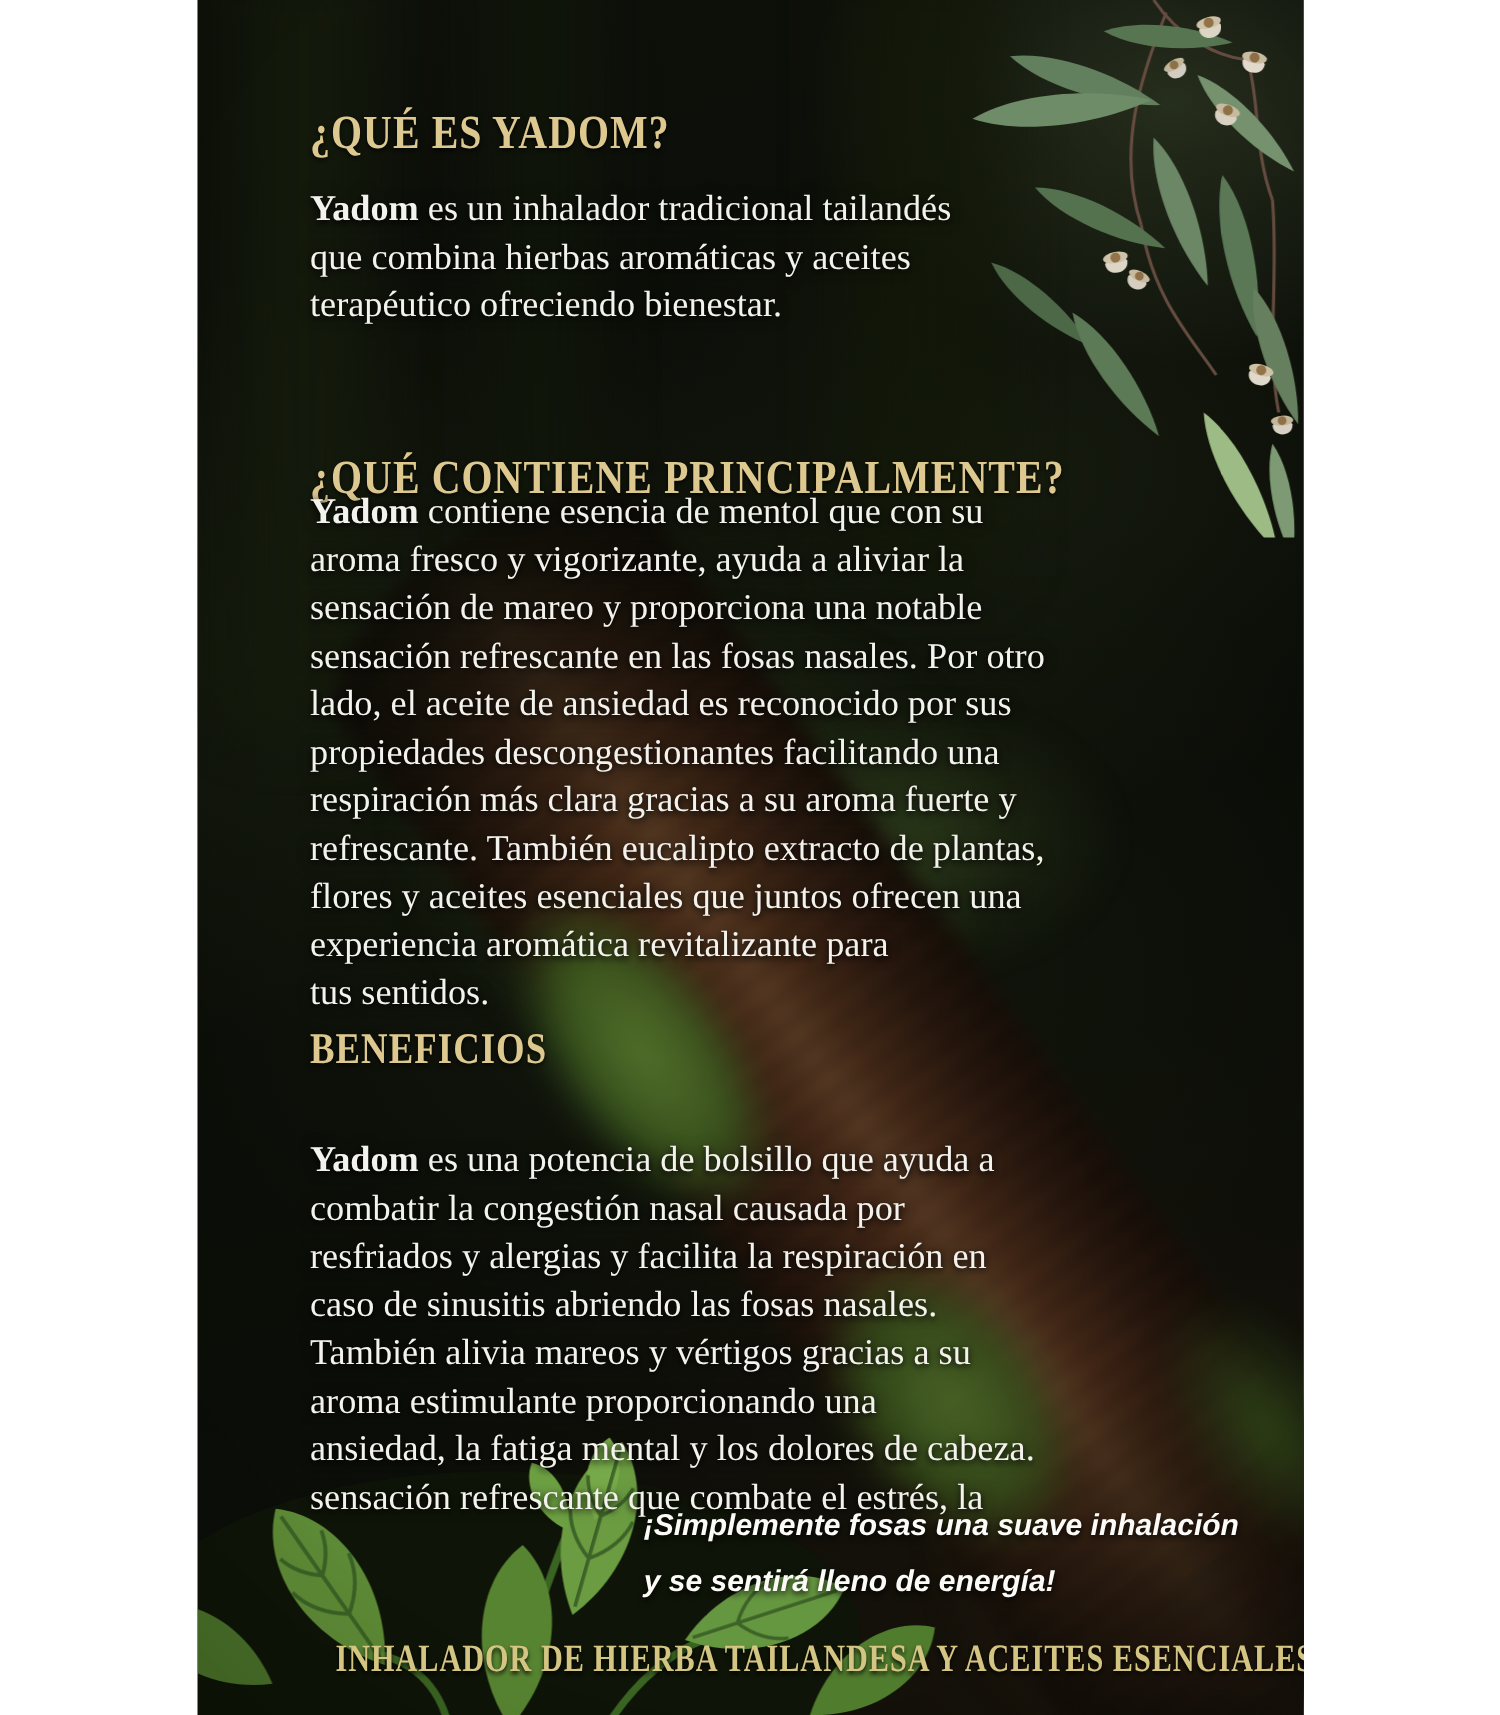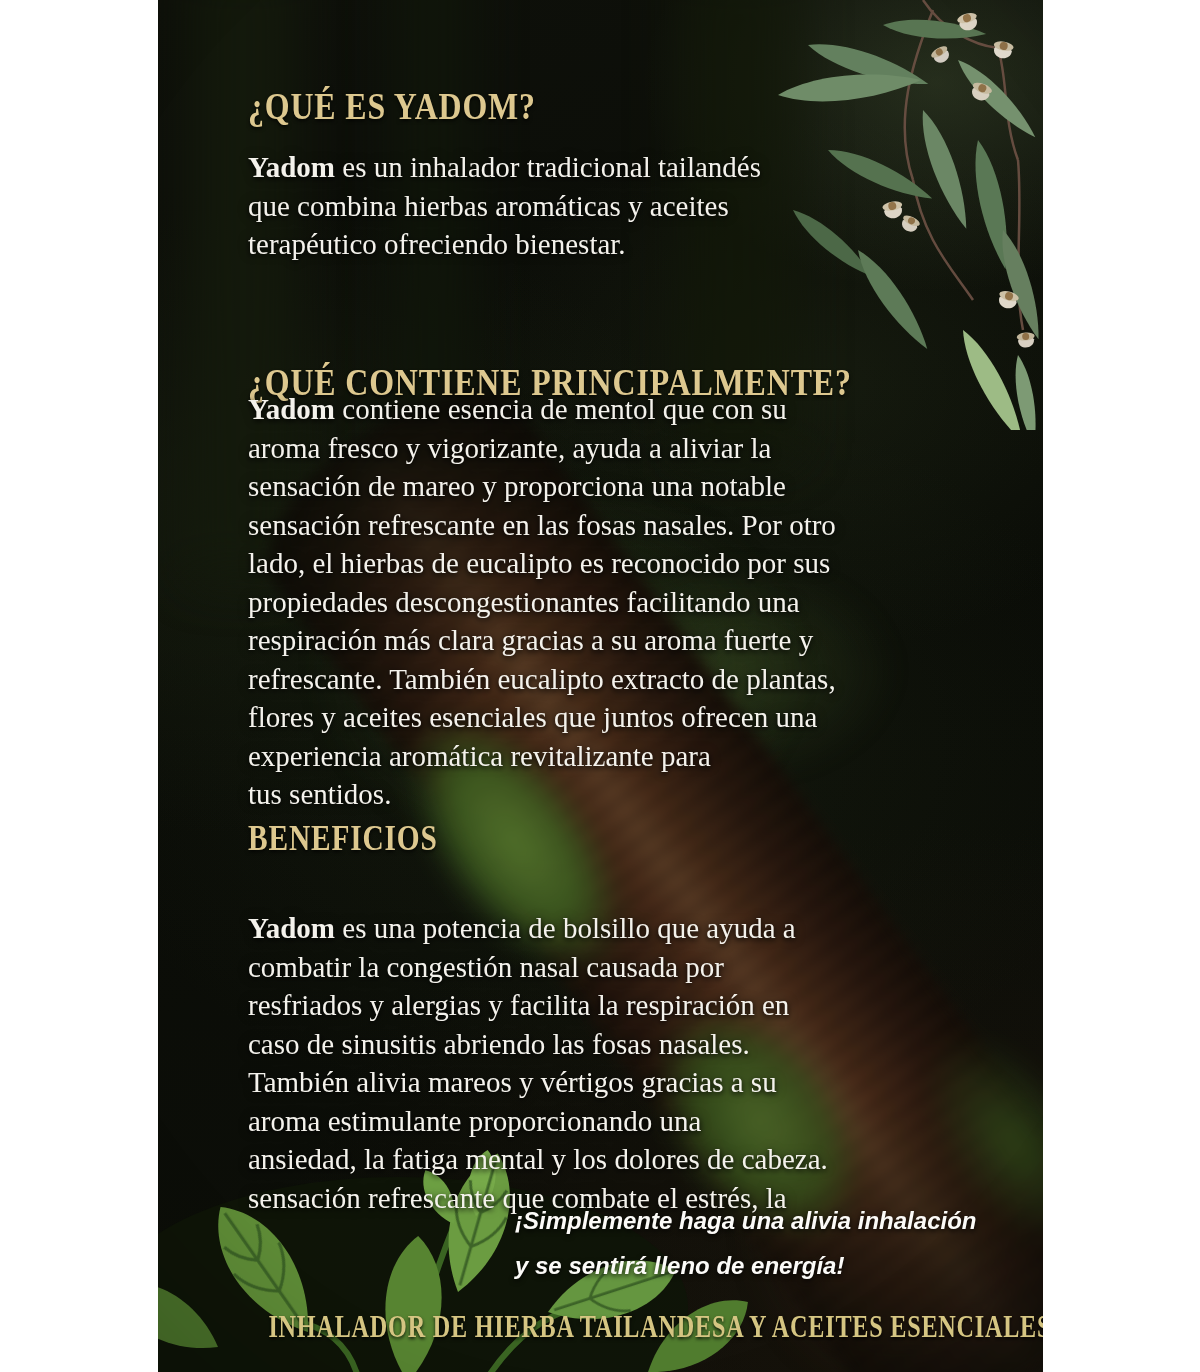--- a/index.html
+++ b/index.html
@@ -200,21 +200,21 @@
         <div class="line">que combina hierbas aromáticas y aceites</div>
         <div class="line">terapéutico ofreciendo bienestar.</div>
       </div>
 
     <h2 class="gold h2pos"><span class="cond">¿QUÉ CONTIENE PRINCIPALMENTE?</span></h2>
     <div class="para p2pos">
         <div class="line"><b>Yadom</b> contiene esencia de mentol que con su</div>
         <div class="line">aroma fresco y vigorizante, ayuda a aliviar la</div>
         <div class="line">sensación de mareo y proporciona una notable</div>
         <div class="line">sensación refrescante en las fosas nasales. Por otro</div>
-        <div class="line">lado, el hierbas de eucalipto es reconocido por sus</div>
+        <div class="line">lado, el aceite de ansiedad es reconocido por sus</div>
         <div class="line">propiedades descongestionantes facilitando una</div>
         <div class="line">respiración más clara gracias a su aroma fuerte y</div>
         <div class="line">refrescante. También eucalipto extracto de plantas,</div>
         <div class="line">flores y aceites esenciales que juntos ofrecen una</div>
         <div class="line">experiencia aromática revitalizante para</div>
         <div class="line">tus sentidos.</div>
       </div>
 
     <h2 class="gold h3pos"><span class="cond">BENEFICIOS</span></h2>
     <div class="para p3pos">
@@ -222,19 +222,19 @@
         <div class="line">combatir la congestión nasal causada por</div>
         <div class="line">resfriados y alergias y facilita la respiración en</div>
         <div class="line">caso de sinusitis abriendo las fosas nasales.</div>
         <div class="line">También alivia mareos y vértigos gracias a su</div>
         <div class="line">aroma estimulante proporcionando una</div>
         <div class="line">ansiedad, la fatiga mental y los dolores de cabeza.</div>
         <div class="line">sensación refrescante que combate el estrés, la</div>
       </div>
 
     <div class="tagline">
-        <div class="line">¡Simplemente haga una alivia inhalación</div>
+        <div class="line">¡Simplemente fosas una suave inhalación</div>
         <div class="line">y se sentirá lleno de energía!</div>
       </div>
 
     <div class="footer"><span class="cond">INHALADOR DE HIERBA TAILANDESA Y ACEITES ESENCIALES</span></div>
   </div>
 </div>
 
 </body></html>

